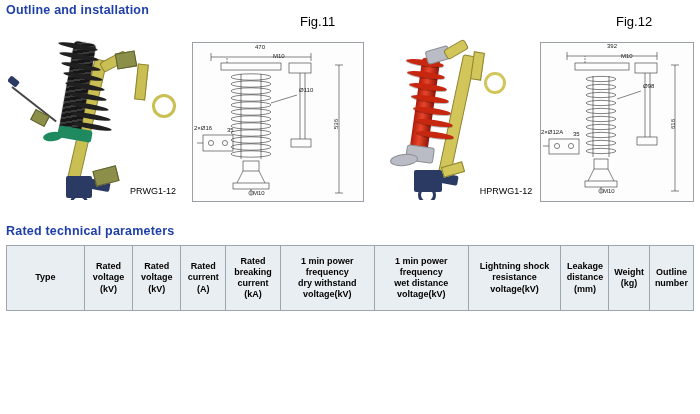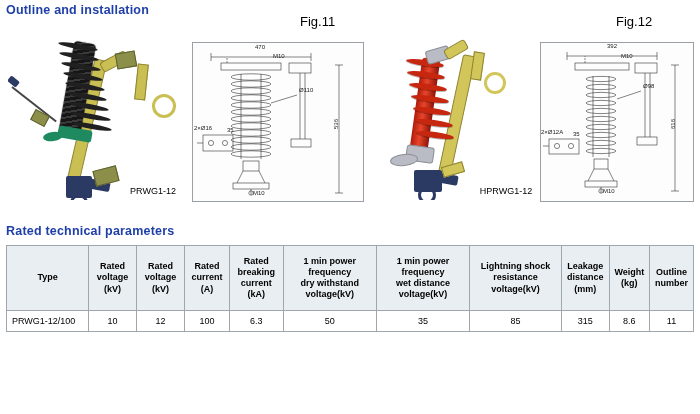--- a/index.html
+++ b/index.html
@@ -459,30 +459,17 @@
             <span>Weight</span><br>
             <span>(kg)</span>
           </th>
           <th style="width:44px;">
             <span>Outline</span><br>
             <span>number</span>
           </th>
         </tr>
       </thead>
       <tbody>
-        <tr>
-          <td class="type-cell">PRWG1-12/100</td>
-          <td>10</td>
-          <td>12</td>
-          <td>100</td>
-          <td>6.3</td>
-          <td>50</td>
-          <td>35</td>
-          <td>85</td>
-          <td>315</td>
-          <td>8.6</td>
-          <td>11</td>
-        </tr>
       </tbody>
     </table>
   </div>
 
 </div>
 
 </body></html>

